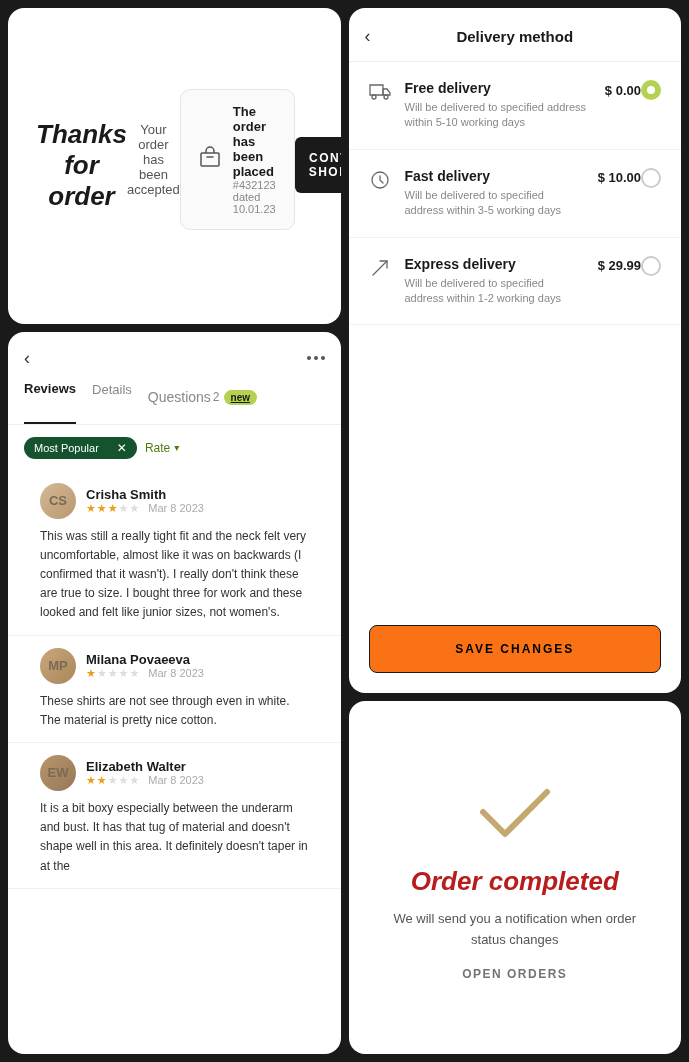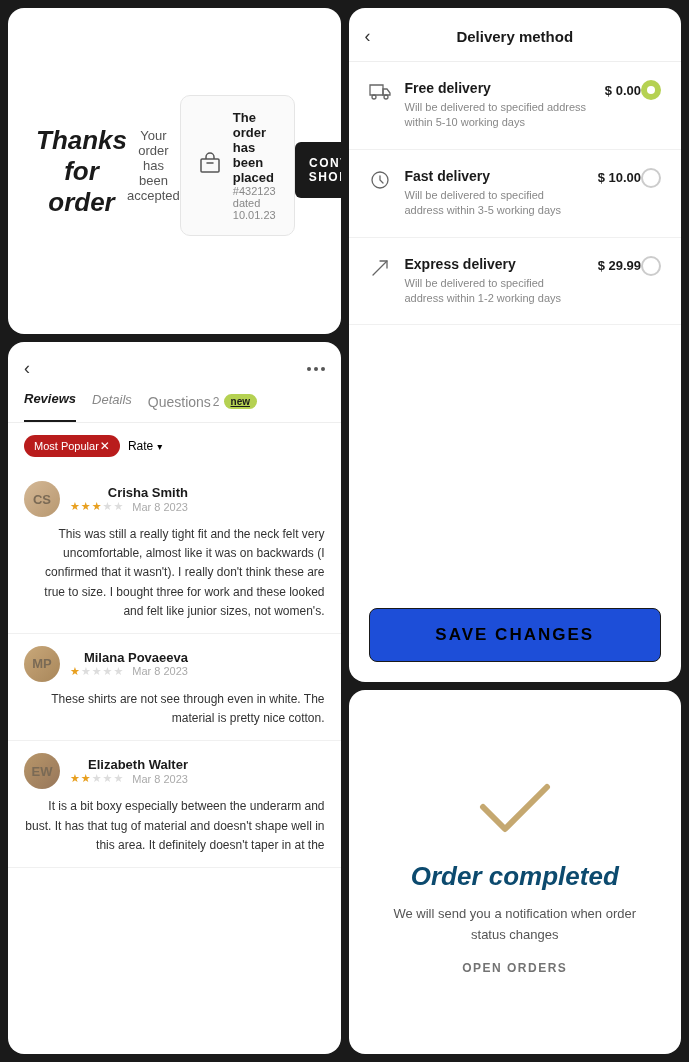--- a/index.html
+++ b/index.html
@@ -214,25 +214,25 @@
       left: 50%;
       transform: translate(-50%, -50%);
     }
 
     .delivery-spacer {
       flex: 1;
     }
 
     .save-changes-btn {
       margin: 20px;
-      background: #1d4ed8;
+      background: #f97316;
       border: 1.5px solid #1a1a1a;
       border-radius: 8px;
       padding: 16px;
-      font-size: 17px;
+      font-size: 12px;
       font-weight: 700;
       letter-spacing: 2px;
       cursor: pointer;
       width: calc(100% - 40px);
     }
 
     
     .card-reviews {
       grid-column: 1;
       grid-row: 2 / 4;
@@ -275,24 +275,23 @@
       align-items: center;
       padding: 12px 16px 0;
       gap: 16px;
       border-bottom: 1px solid #eee;
       padding-bottom: 0;
     }
 
     .tab-item {
       font-size: 13px;
       color: #888;
-      padding-bottom: 14px;
+      padding-bottom: 26px;
       cursor: pointer;
       font-weight: 500;
-      font-style: italic;
     }
 
     .tab-item.active {
       color: #1a1a1a;
       font-weight: 700;
       border-bottom: 2px solid #1a1a1a;
     }
 
     .tab-badge {
       display: inline-flex;
@@ -310,46 +309,45 @@
     .reviews-filter {
       display: flex;
       align-items: center;
       padding: 12px 16px;
       gap: 8px;
     }
 
     .filter-tag {
       display: flex;
       align-items: center;
-      background: #b91c1c;
+      background: #14532d;
       color: #fff;
       border-radius: 20px;
       padding: 4px 10px;
       font-size: 11px;
-      gap: 1px;
+      gap: 18px;
     }
 
     .filter-tag .x-btn {
       font-size: 12px;
       cursor: pointer;
     }
 
     .filter-rate {
       display: flex;
       align-items: center;
       gap: 4px;
       font-size: 12px;
-      color: #000000;
+      color: #4d7c0f;
       cursor: pointer;
     }
 
     .review-item {
-      padding: 12px 16px;
+      padding: 12px 32px;
       border-bottom: 1px solid #f0f0f0;
-      text-align: right;
     }
 
     .reviewer-row {
       display: flex;
       align-items: center;
       gap: 10px;
       margin-bottom: 8px;
     }
 
     .reviewer-avatar {
@@ -412,21 +410,21 @@
 
     .check-icon-completed {
       width: 80px;
       height: 60px;
       margin-bottom: 24px;
     }
 
     .completed-title {
       font-size: 26px;
       font-weight: 700;
-      color: #0c4a6e;
+      color: #b91c1c;
       text-align: center;
       margin-bottom: 12px;
       font-style: italic;
     }
 
     .completed-subtitle {
       font-size: 13px;
       color: #555;
       text-align: center;
       line-height: 1.6;

